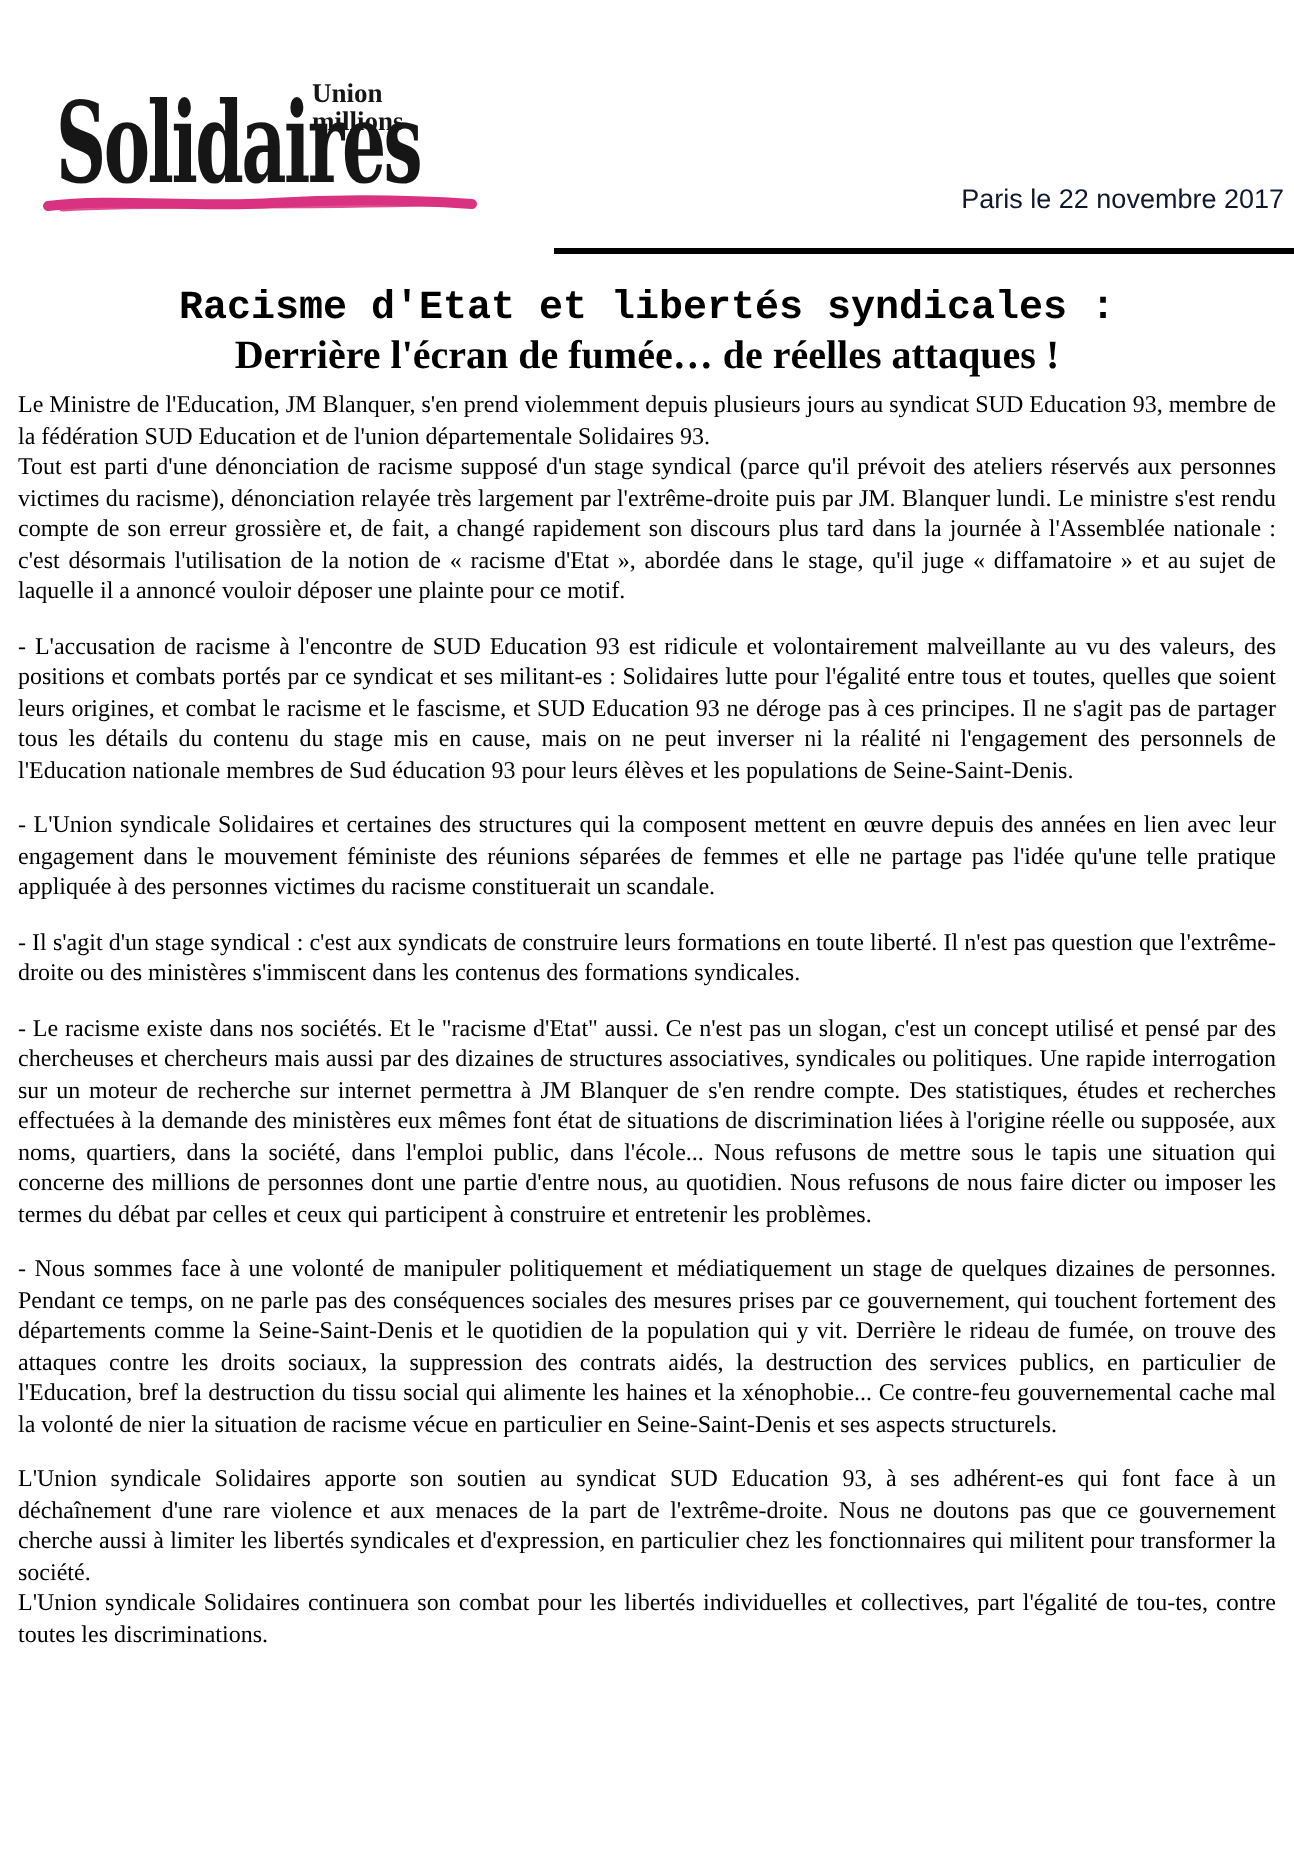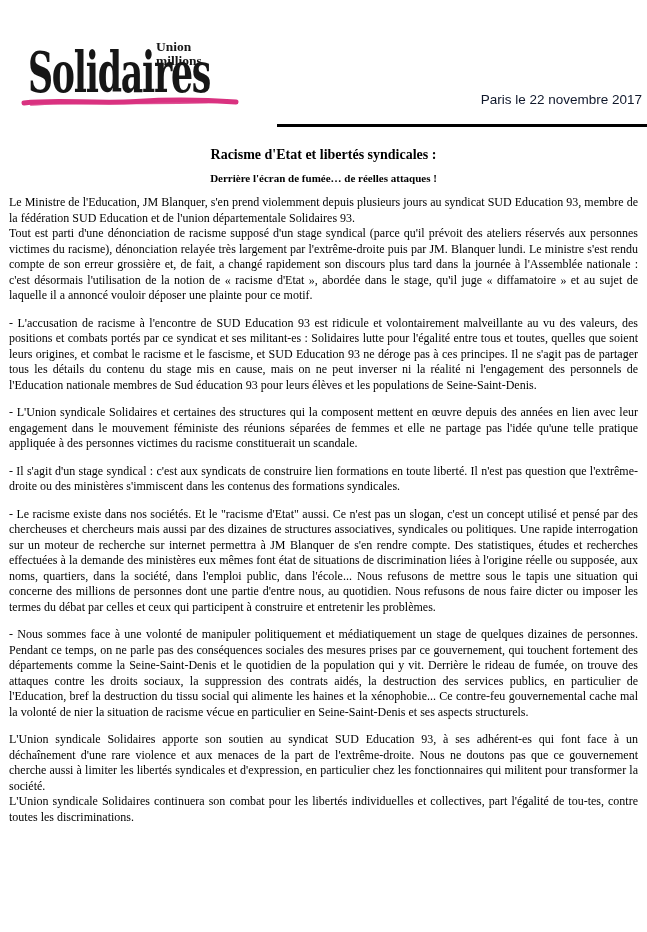--- a/index.html
+++ b/index.html
@@ -78,30 +78,30 @@
     background: #000000;
   }
 
   
   .titleblock {
     text-align: center;
     margin-top: 13px;
   }
   .title-main {
     margin: 1px;
-    font-family: Liberation Serif, serif;
+    font-family: Liberation Mono, monospace;
     font-weight: 700;
-    font-size: 14px;
+    font-size: 20px;
     line-height: 24px;
   }
   .title-sub {
     margin: 2px 0 0 0;
     font-family: "Liberation Serif", serif;
     font-weight: 700;
-    font-size: 11px;
+    font-size: 20px;
     line-height: 19px;
   }
 
   
   .doc-body {
     margin-top: 7px;
     padding: 0 9px;
   }
   .para {
     margin: 0;
@@ -141,20 +141,20 @@
   <section class="titleblock">
     <h1 class="title-main">Racisme d'Etat et libertés syndicales :</h1>
     <h2 class="title-sub">Derrière l'écran de fumée… de réelles attaques !</h2>
   </section>
 
   <main class="doc-body">
     <p class="para">Le Ministre de l'Education, JM Blanquer, s'en prend violemment depuis plusieurs jours au syndicat SUD Education 93, membre de la fédération SUD Education et de l'union départementale Solidaires 93.</p>
     <p class="para">Tout est parti d'une dénonciation de racisme supposé d'un stage syndical (parce qu'il prévoit des ateliers réservés aux personnes victimes du racisme), dénonciation relayée très largement par l'extrême-droite puis par JM. Blanquer lundi. Le ministre s'est rendu compte de son erreur grossière et, de fait, a changé rapidement son discours plus tard dans la journée à l'Assemblée nationale : c'est désormais l'utilisation de la notion de « racisme d'Etat », abordée dans le stage, qu'il juge « diffamatoire » et au sujet de laquelle il a annoncé vouloir déposer une plainte pour ce motif.</p>
     <p class="para gap">- L'accusation de racisme à l'encontre de SUD Education 93 est ridicule et volontairement malveillante au vu des valeurs, des positions et combats portés par ce syndicat et ses militant-es : Solidaires lutte pour l'égalité entre tous et toutes, quelles que soient leurs origines, et combat le racisme et le fascisme, et SUD Education 93 ne déroge pas à ces principes. Il ne s'agit pas de partager tous les détails du contenu du stage mis en cause, mais on ne peut inverser ni la réalité ni l'engagement des personnels de l'Education nationale membres de Sud éducation 93 pour leurs élèves et les populations de Seine-Saint-Denis.</p>
     <p class="para gap">- L'Union syndicale Solidaires et certaines des structures qui la composent mettent en œuvre depuis des années en lien avec leur engagement dans le mouvement féministe des réunions séparées de femmes et elle ne partage pas l'idée qu'une telle pratique appliquée à des personnes victimes du racisme constituerait un scandale.</p>
-    <p class="para gap">- Il s'agit d'un stage syndical : c'est aux syndicats de construire lien formations en toute liberté. Il n'est pas question que l'extrême-droite ou des ministères s'immiscent dans les contenus des formations syndicales.</p>
+    <p class="para gap">- Il s'agit d'un stage syndical : c'est aux syndicats de construire leurs formations en toute liberté. Il n'est pas question que l'extrême-droite ou des ministères s'immiscent dans les contenus des formations syndicales.</p>
     <p class="para gap">- Le racisme existe dans nos sociétés. Et le "racisme d'Etat" aussi. Ce n'est pas un slogan, c'est un concept utilisé et pensé par des chercheuses et chercheurs mais aussi par des dizaines de structures associatives, syndicales ou politiques. Une rapide interrogation sur un moteur de recherche sur internet permettra à JM Blanquer de s'en rendre compte. Des statistiques, études et recherches effectuées à la demande des ministères eux mêmes font état de situations de discrimination liées à l'origine réelle ou supposée, aux noms, quartiers, dans la société, dans l'emploi public, dans l'école... Nous refusons de mettre sous le tapis une situation qui concerne des millions de personnes dont une partie d'entre nous, au quotidien. Nous refusons de nous faire dicter ou imposer les termes du débat par celles et ceux qui participent à construire et entretenir les problèmes.</p>
     <p class="para gap">- Nous sommes face à une volonté de manipuler politiquement et médiatiquement un stage de quelques dizaines de personnes. Pendant ce temps, on ne parle pas des conséquences sociales des mesures prises par ce gouvernement, qui touchent fortement des départements comme la Seine-Saint-Denis et le quotidien de la population qui y vit. Derrière le rideau de fumée, on trouve des attaques contre les droits sociaux, la suppression des contrats aidés, la destruction des services publics, en particulier de l'Education, bref la destruction du tissu social qui alimente les haines et la xénophobie... Ce contre-feu gouvernemental cache mal la volonté de nier la situation de racisme vécue en particulier en Seine-Saint-Denis et ses aspects structurels.</p>
     <p class="para gap">L'Union syndicale Solidaires apporte son soutien au syndicat SUD Education 93, à ses adhérent-es qui font face à un déchaînement d'une rare violence et aux menaces de la part de l'extrême-droite. Nous ne doutons pas que ce gouvernement cherche aussi à limiter les libertés syndicales et d'expression, en particulier chez les fonctionnaires qui militent pour transformer la société.</p>
     <p class="para">L'Union syndicale Solidaires continuera son combat pour les libertés individuelles et collectives, part l'égalité de tou-tes, contre toutes les discriminations.</p>
   </main>
 
 </div>
 
 </body></html>

